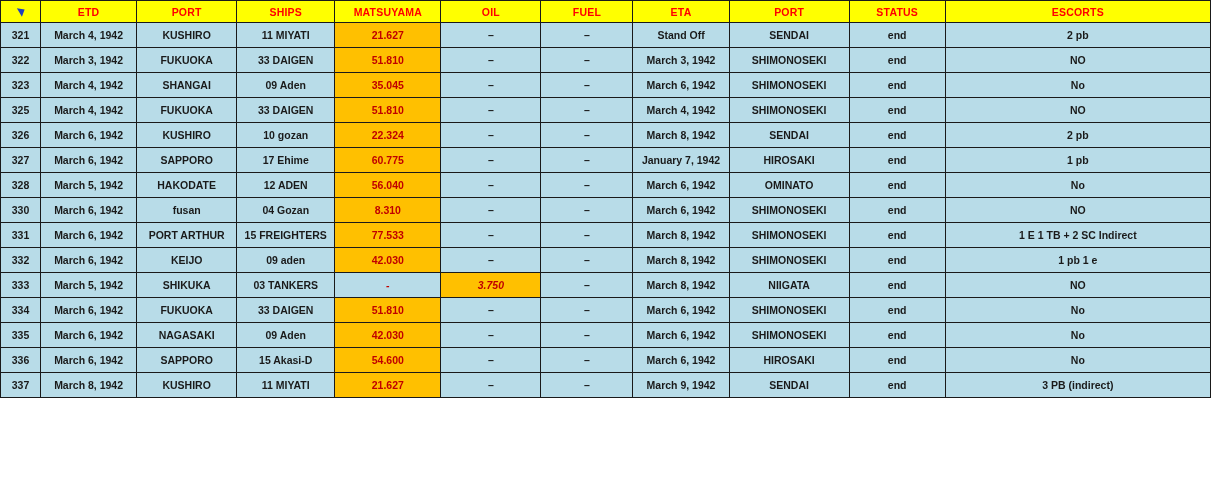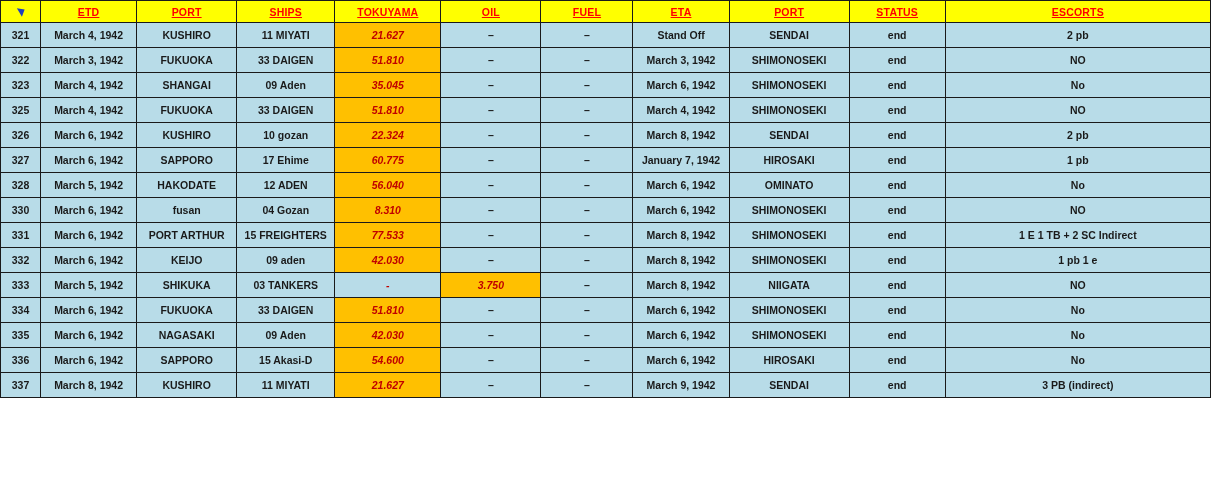--- a/index.html
+++ b/index.html
@@ -31,34 +31,32 @@
     vertical-align: middle;
     overflow: hidden;
     white-space: nowrap;
   }
   thead th {
     height: 21px;
     background: #ffff00;
     color: #ff0000;
     font-size: 10.5px;
     letter-spacing: 0.2px;
-    text-decoration: underline;
   }
   tbody td {
     height: 24px;
     background: #b8dce8;
     color: #1a1a1a;
   }
   td.num {
     color: #1a1a1a;
   }
   td.res {
     background: #ffc000;
     color: #c00000;
-    font-style: italic;
   }
   td.res-empty {
     background: #b8dce8;
     color: #c00000;
     font-style: italic;
   }
   td.oil {
     background: #ffc000;
     color: #c00000;
     font-style: italic;
@@ -112,21 +110,21 @@
       <col class="c-port2">
         <col class="c-status">
         <col class="c-escorts">
     </colgroup>
     <thead>
       <tr>
         <th class="corner-cell"><span class="corner-arrow"></span></th>
         <th>ETD</th>
         <th>PORT</th>
         <th>SHIPS</th>
-        <th>TOKUYAMA</th>
+        <th>MATSUYAMA</th>
         <th>OIL</th>
         <th>FUEL</th>
         <th>ETA</th>
         <th>PORT</th>
         <th>STATUS</th>
         <th>ESCORTS</th>
       </tr>
     </thead>
     <tbody id="tbody">
         <tr>

